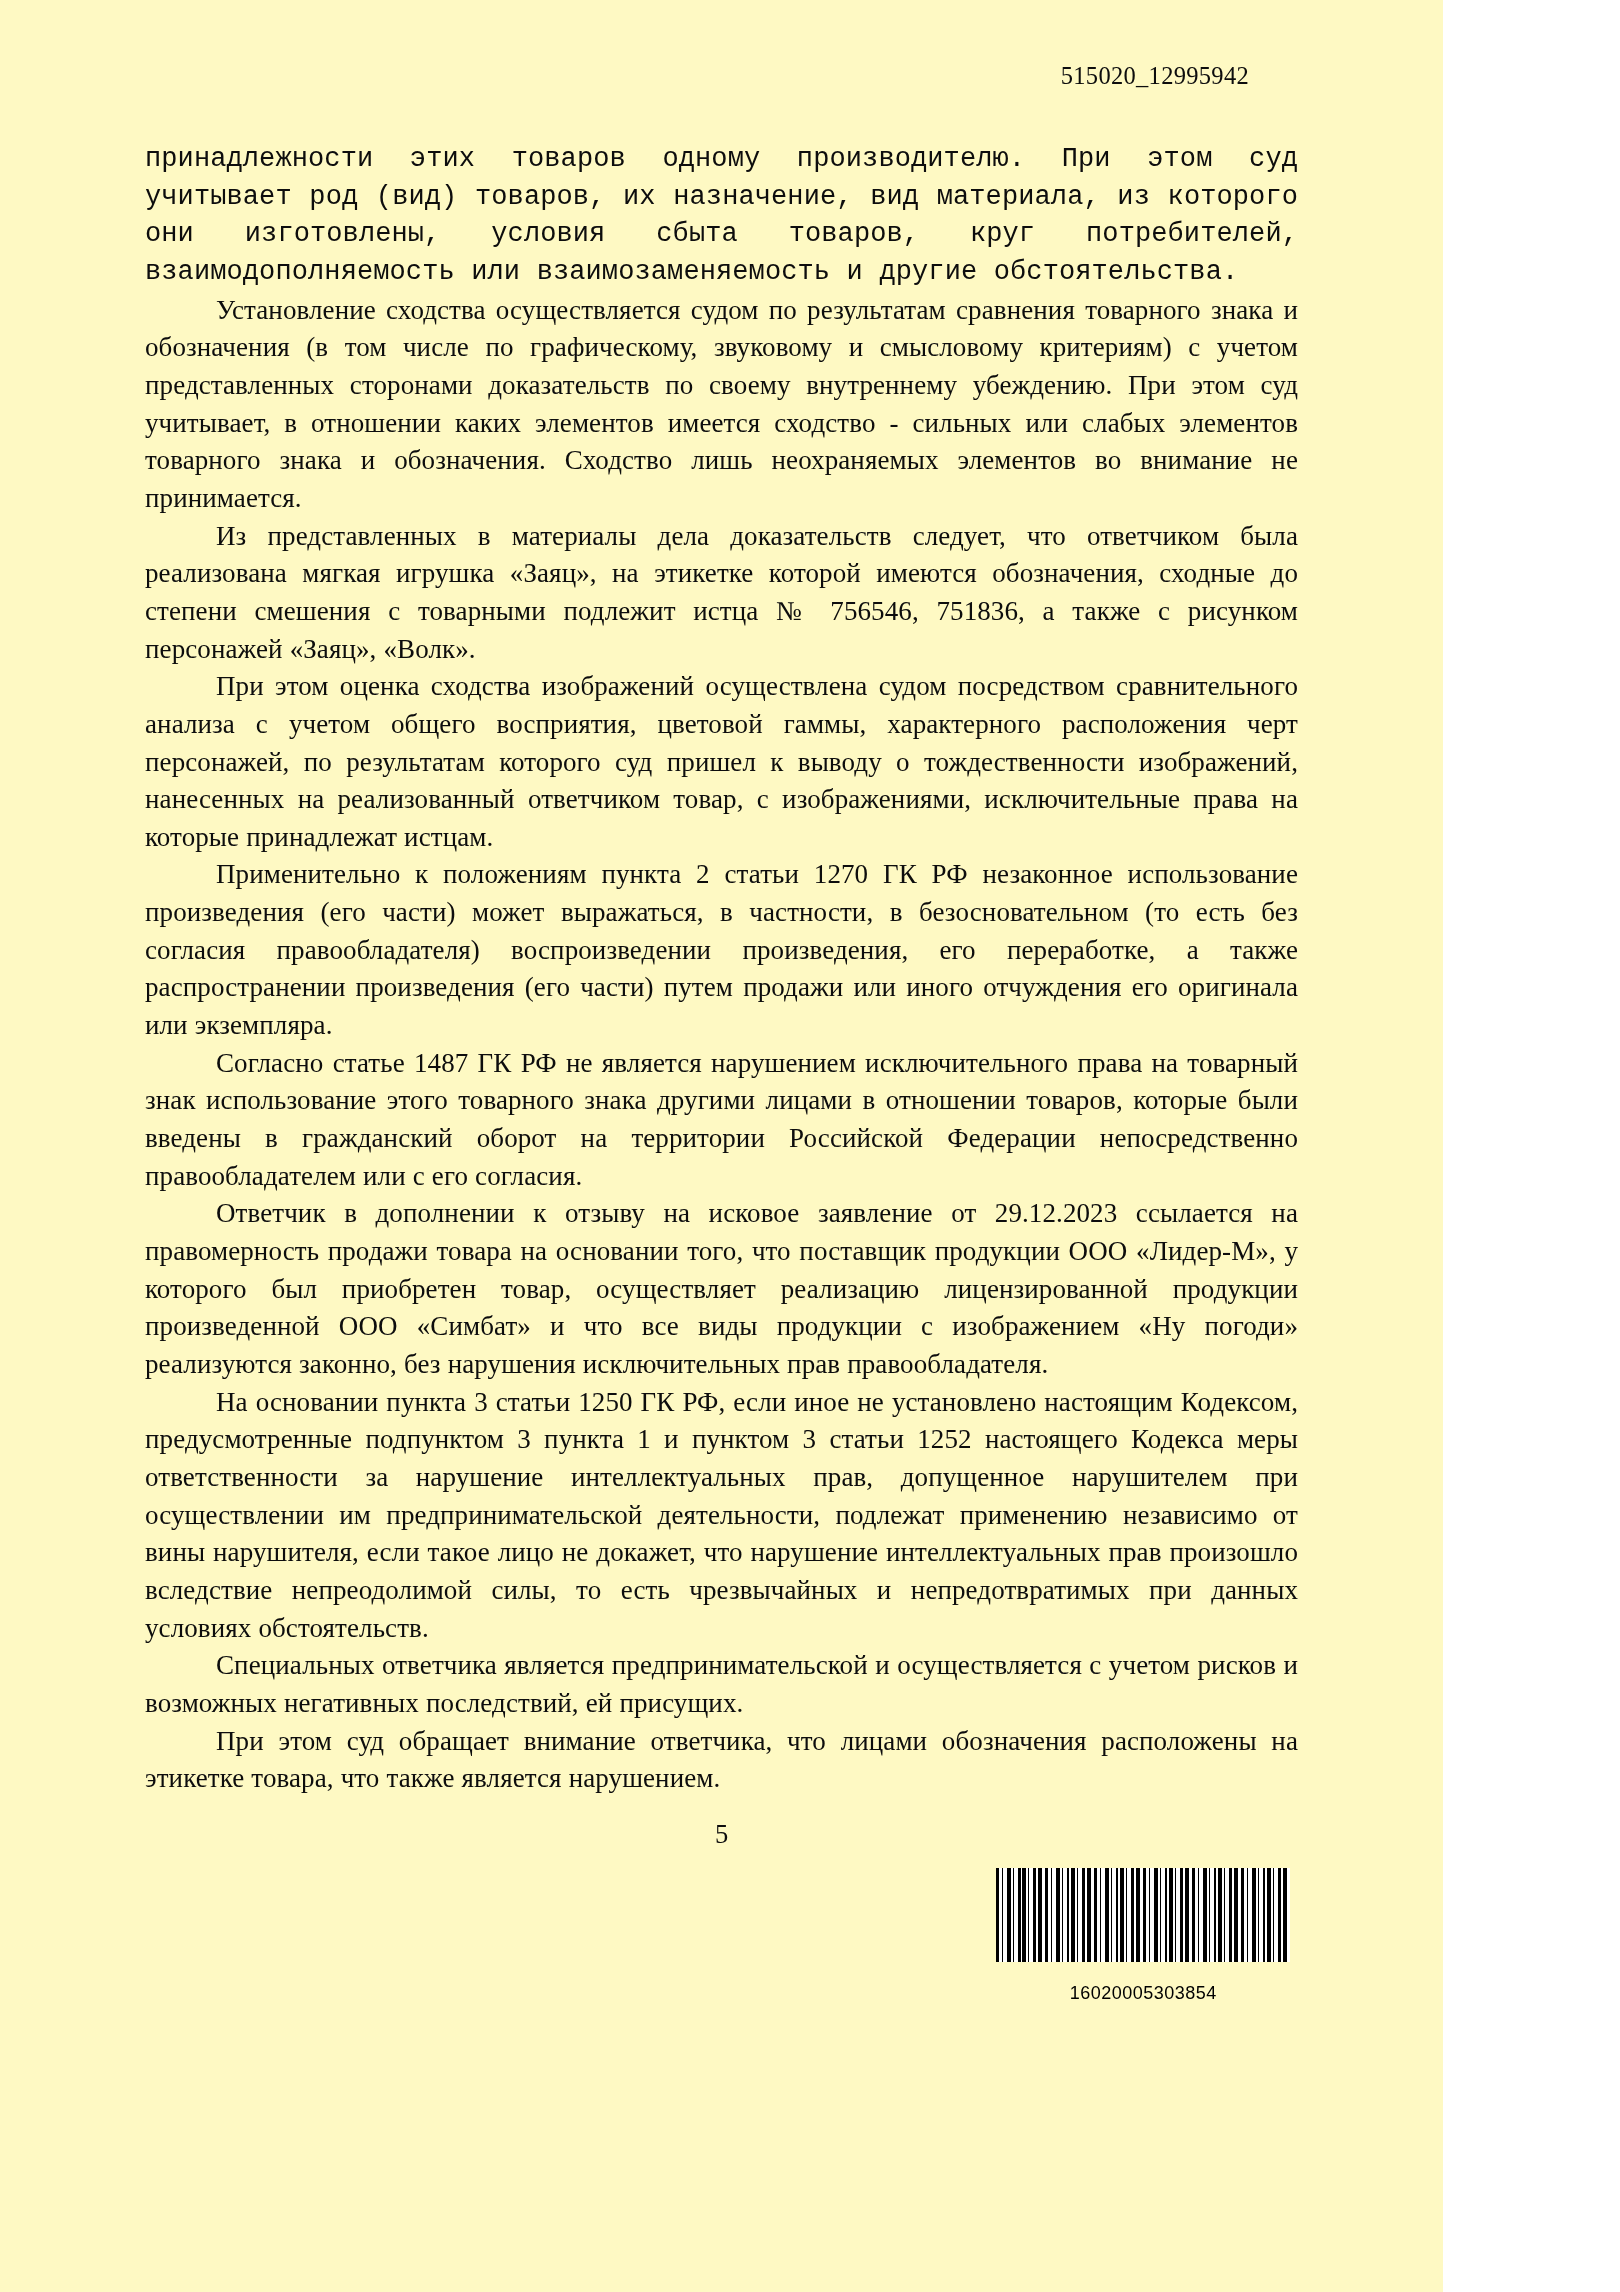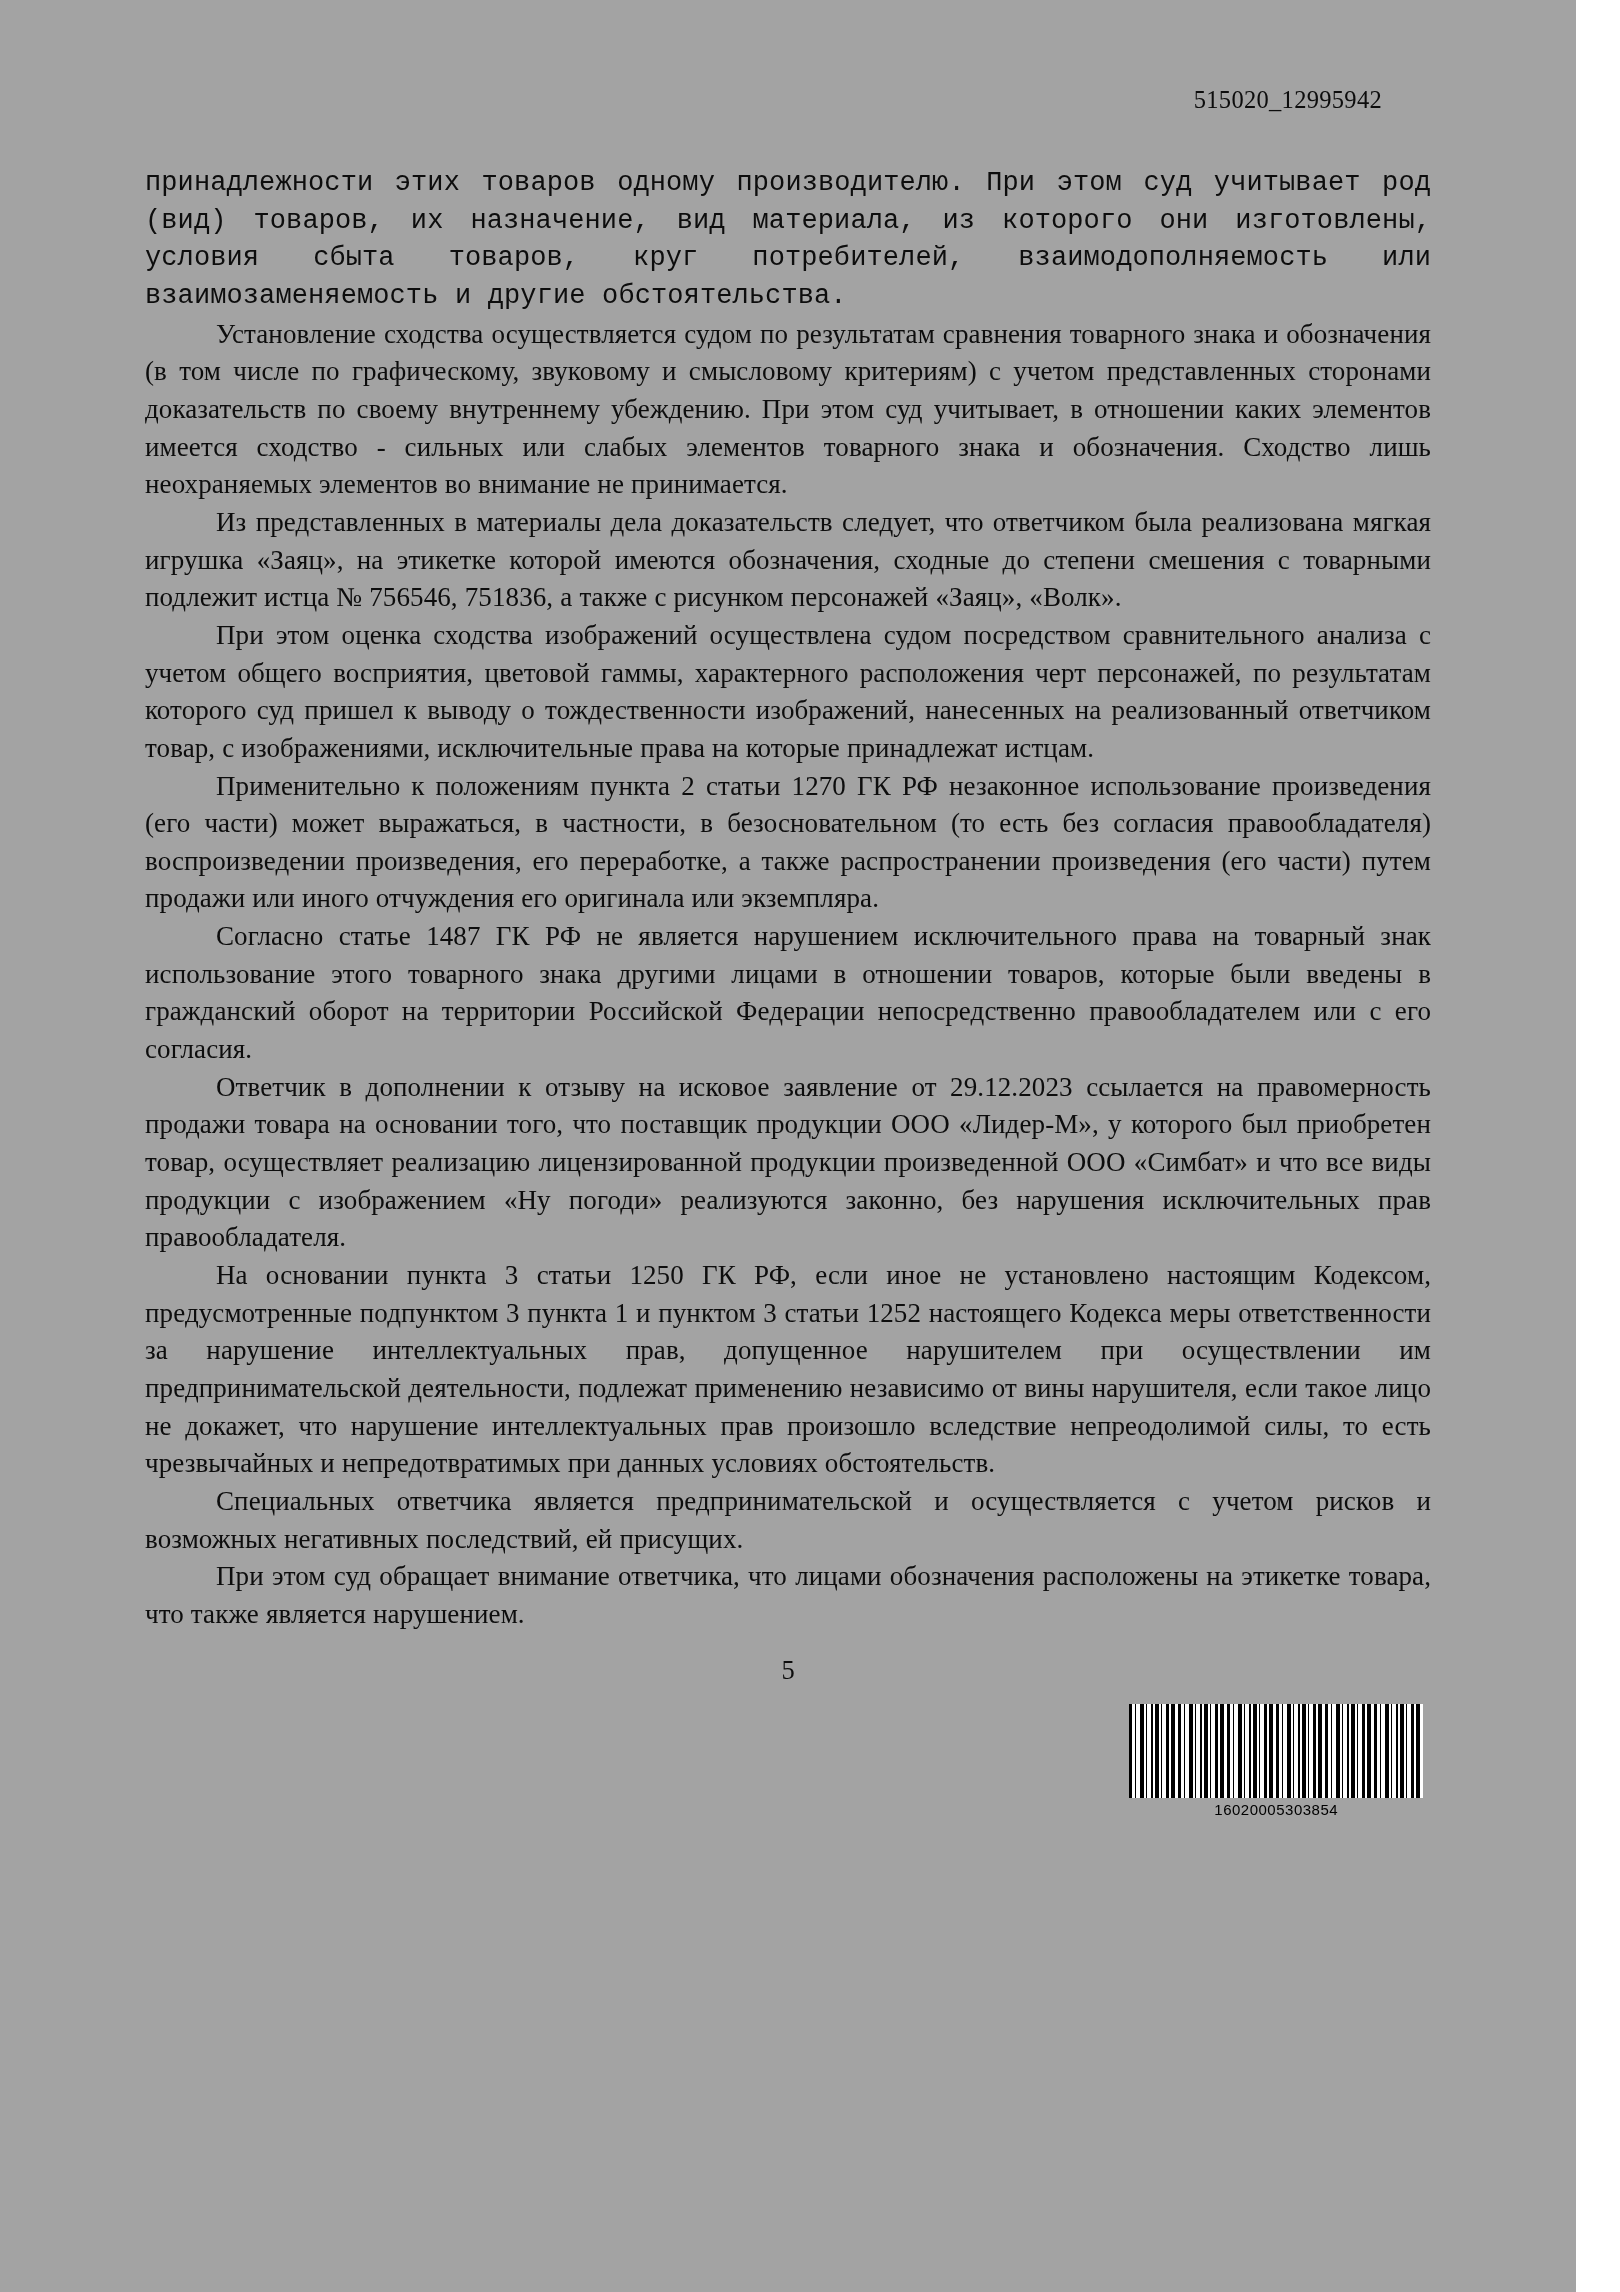--- a/index.html
+++ b/index.html
@@ -8,26 +8,26 @@
     background: #ffffff;
   }
   body {
     width: 1620px;
     min-height: 2293px;
     font-family: "Liberation Serif", "DejaVu Serif", serif;
     color: #0d0d0d;
     position: relative;
   }
   .page {
-    width: 1576px;
+    width: 1443px;
     min-height: 2293px;
     box-sizing: border-box;
-    padding: 86px 145px 39px 145px;
+    padding: 62px 145px 39px 145px;
     position: relative;
-    background: #a3a3a3;
+    background: #fef9c3;
   }
   .doc-header {
     text-align: right;
     font-size: 24.5px;
     letter-spacing: 0.3px;
     margin-bottom: 51px;
     padding-right: 49px;
     color: #0d0d0d;
   }
   .body-text p {
@@ -72,23 +72,23 @@
         #000 10.8px, #000 14.7px, #fff 14.7px, #fff 16.7px,
         #000 16.7px, #000 17.6px, #fff 17.6px, #fff 21.6px,
         #000 21.6px, #000 24.5px, #fff 24.5px, #fff 26.5px,
         #000 26.5px, #000 30px, #fff 30px, #fff 32px,
         #000 32px, #000 33px, #fff 33px, #fff 37px,
         #000 37px, #000 40px, #fff 40px, #fff 42px,
         #000 42px, #000 46px, #fff 46px, #fff 49px);
   }
   .barcode-number {
     font-family: "Liberation Sans", "DejaVu Sans", sans-serif;
-    font-size: 15px;
+    font-size: 18px;
     letter-spacing: 0.5px;
-    margin-top: 3px;
+    margin-top: 21px;
     color: #000;
   }
 </style>
 </head>
 <body>
 
 <div class="page">
 
   <div class="doc-header">515020_12995942</div>
 

